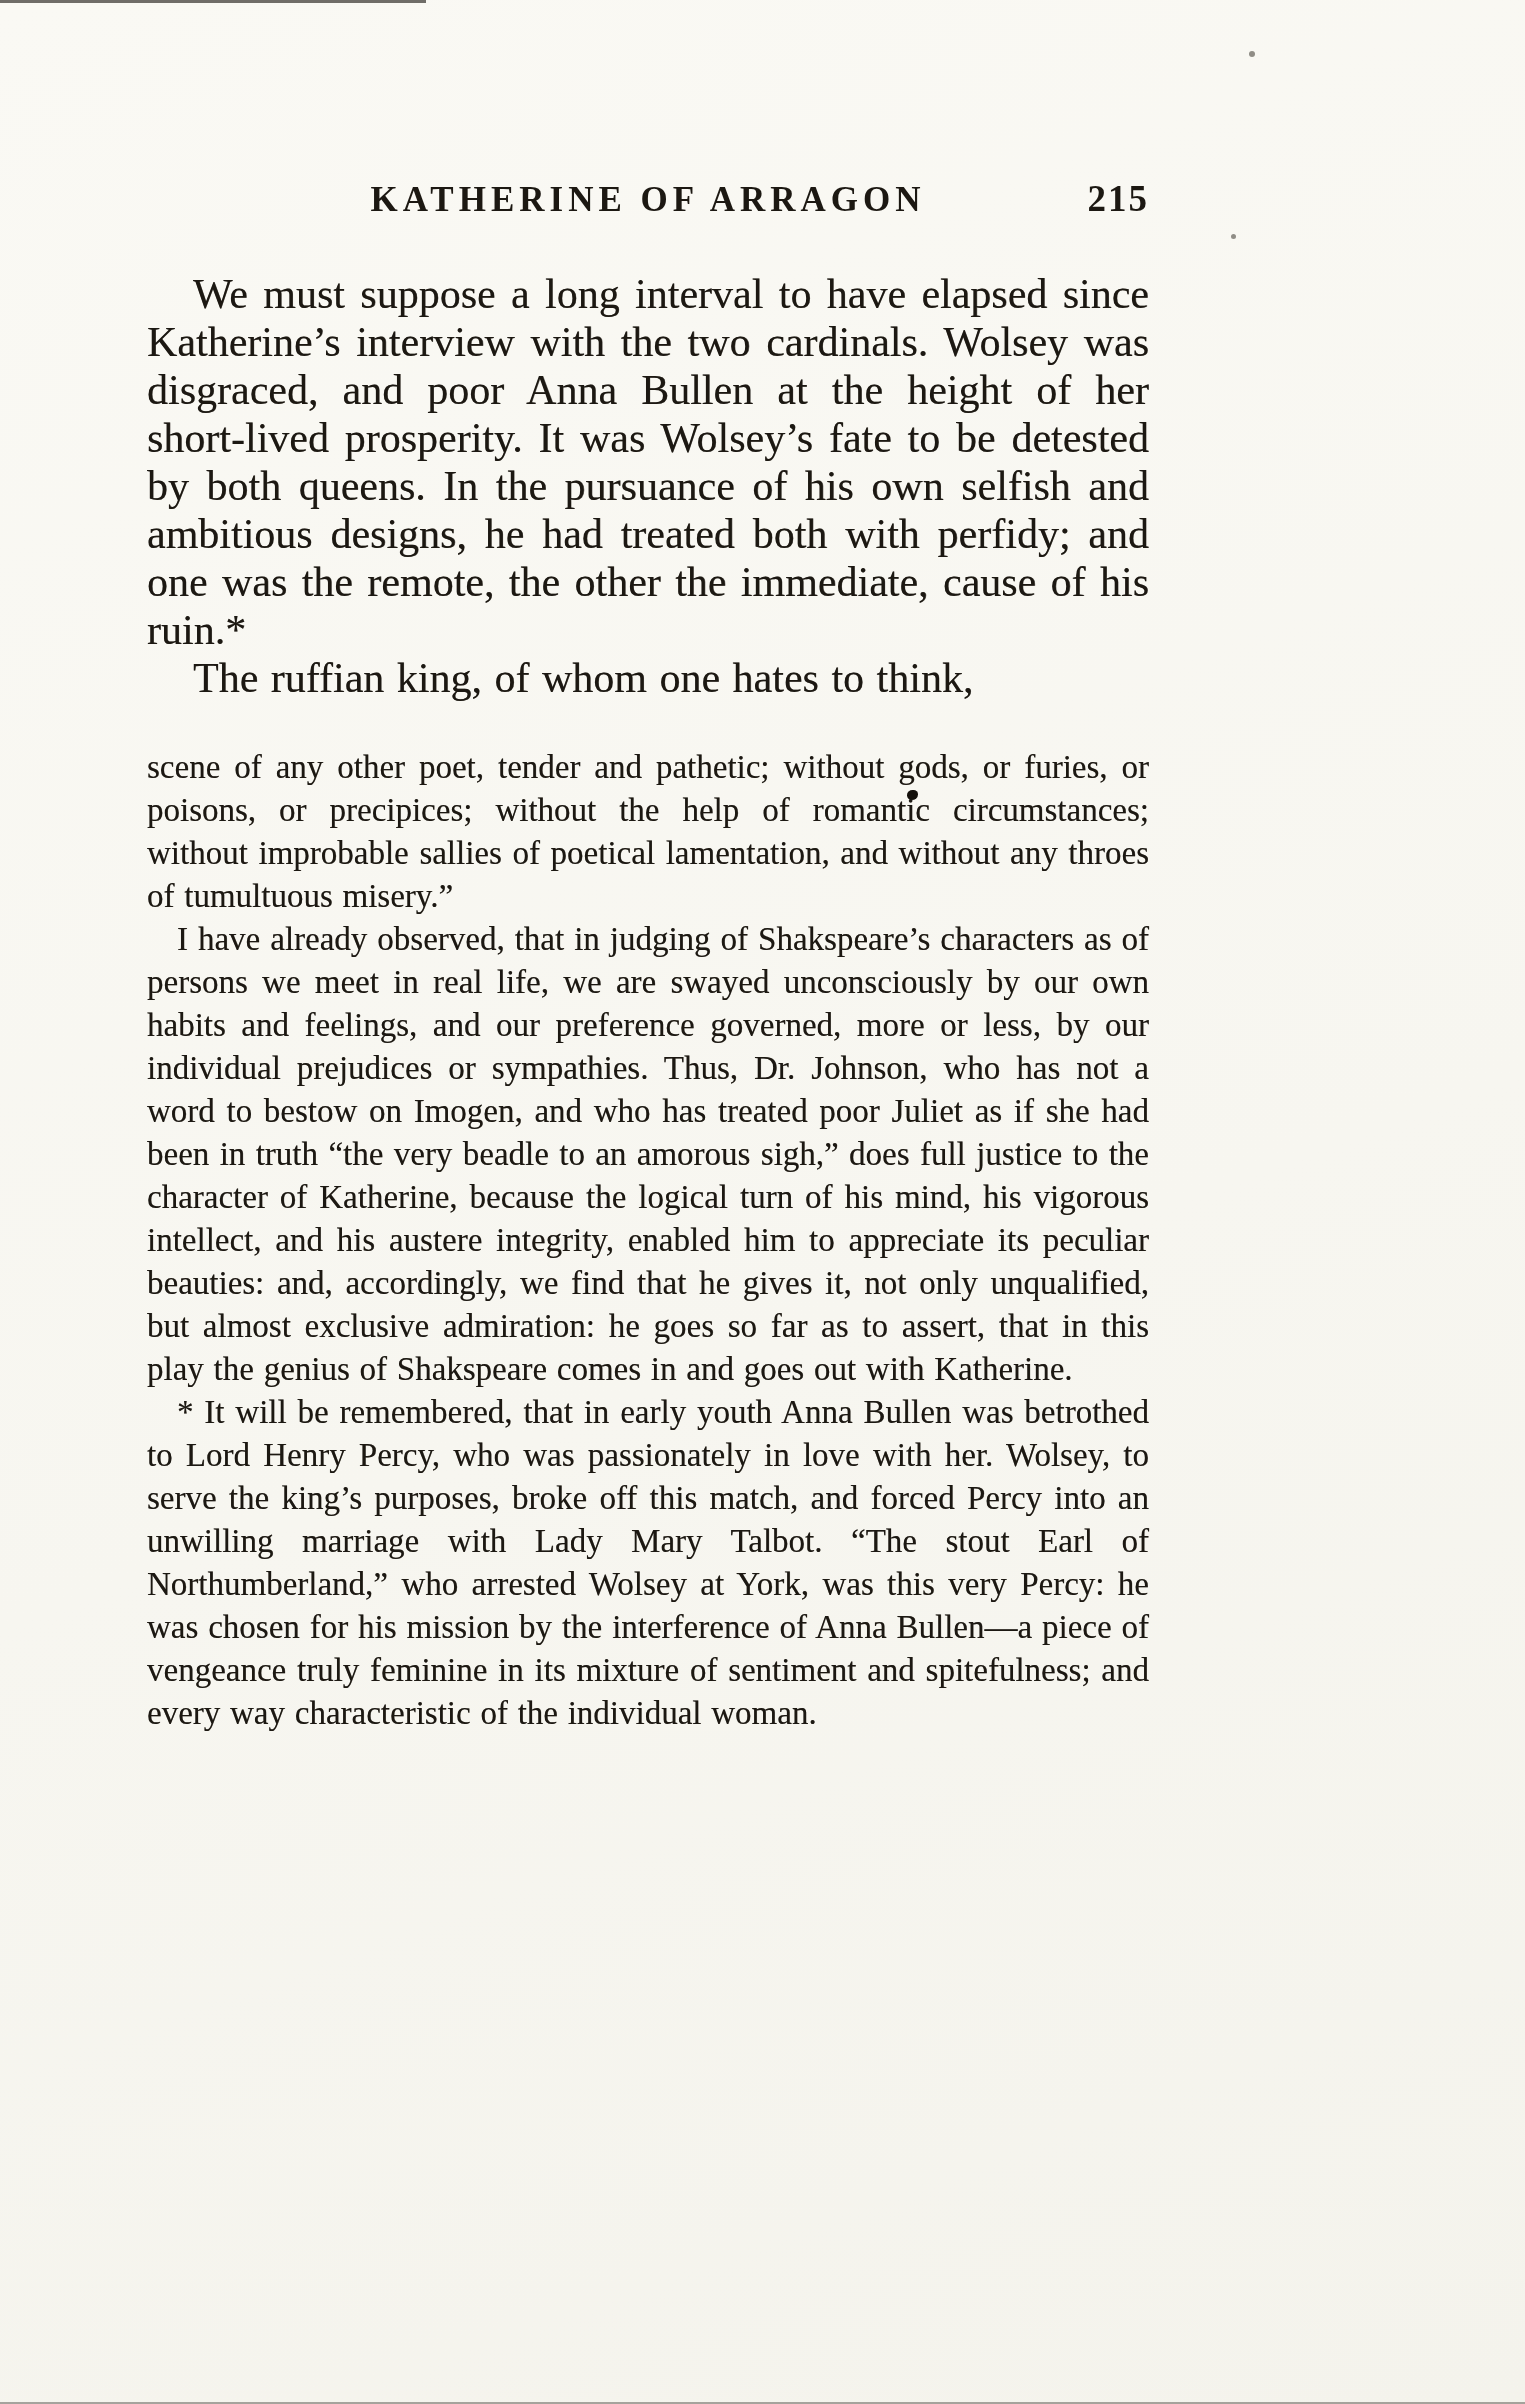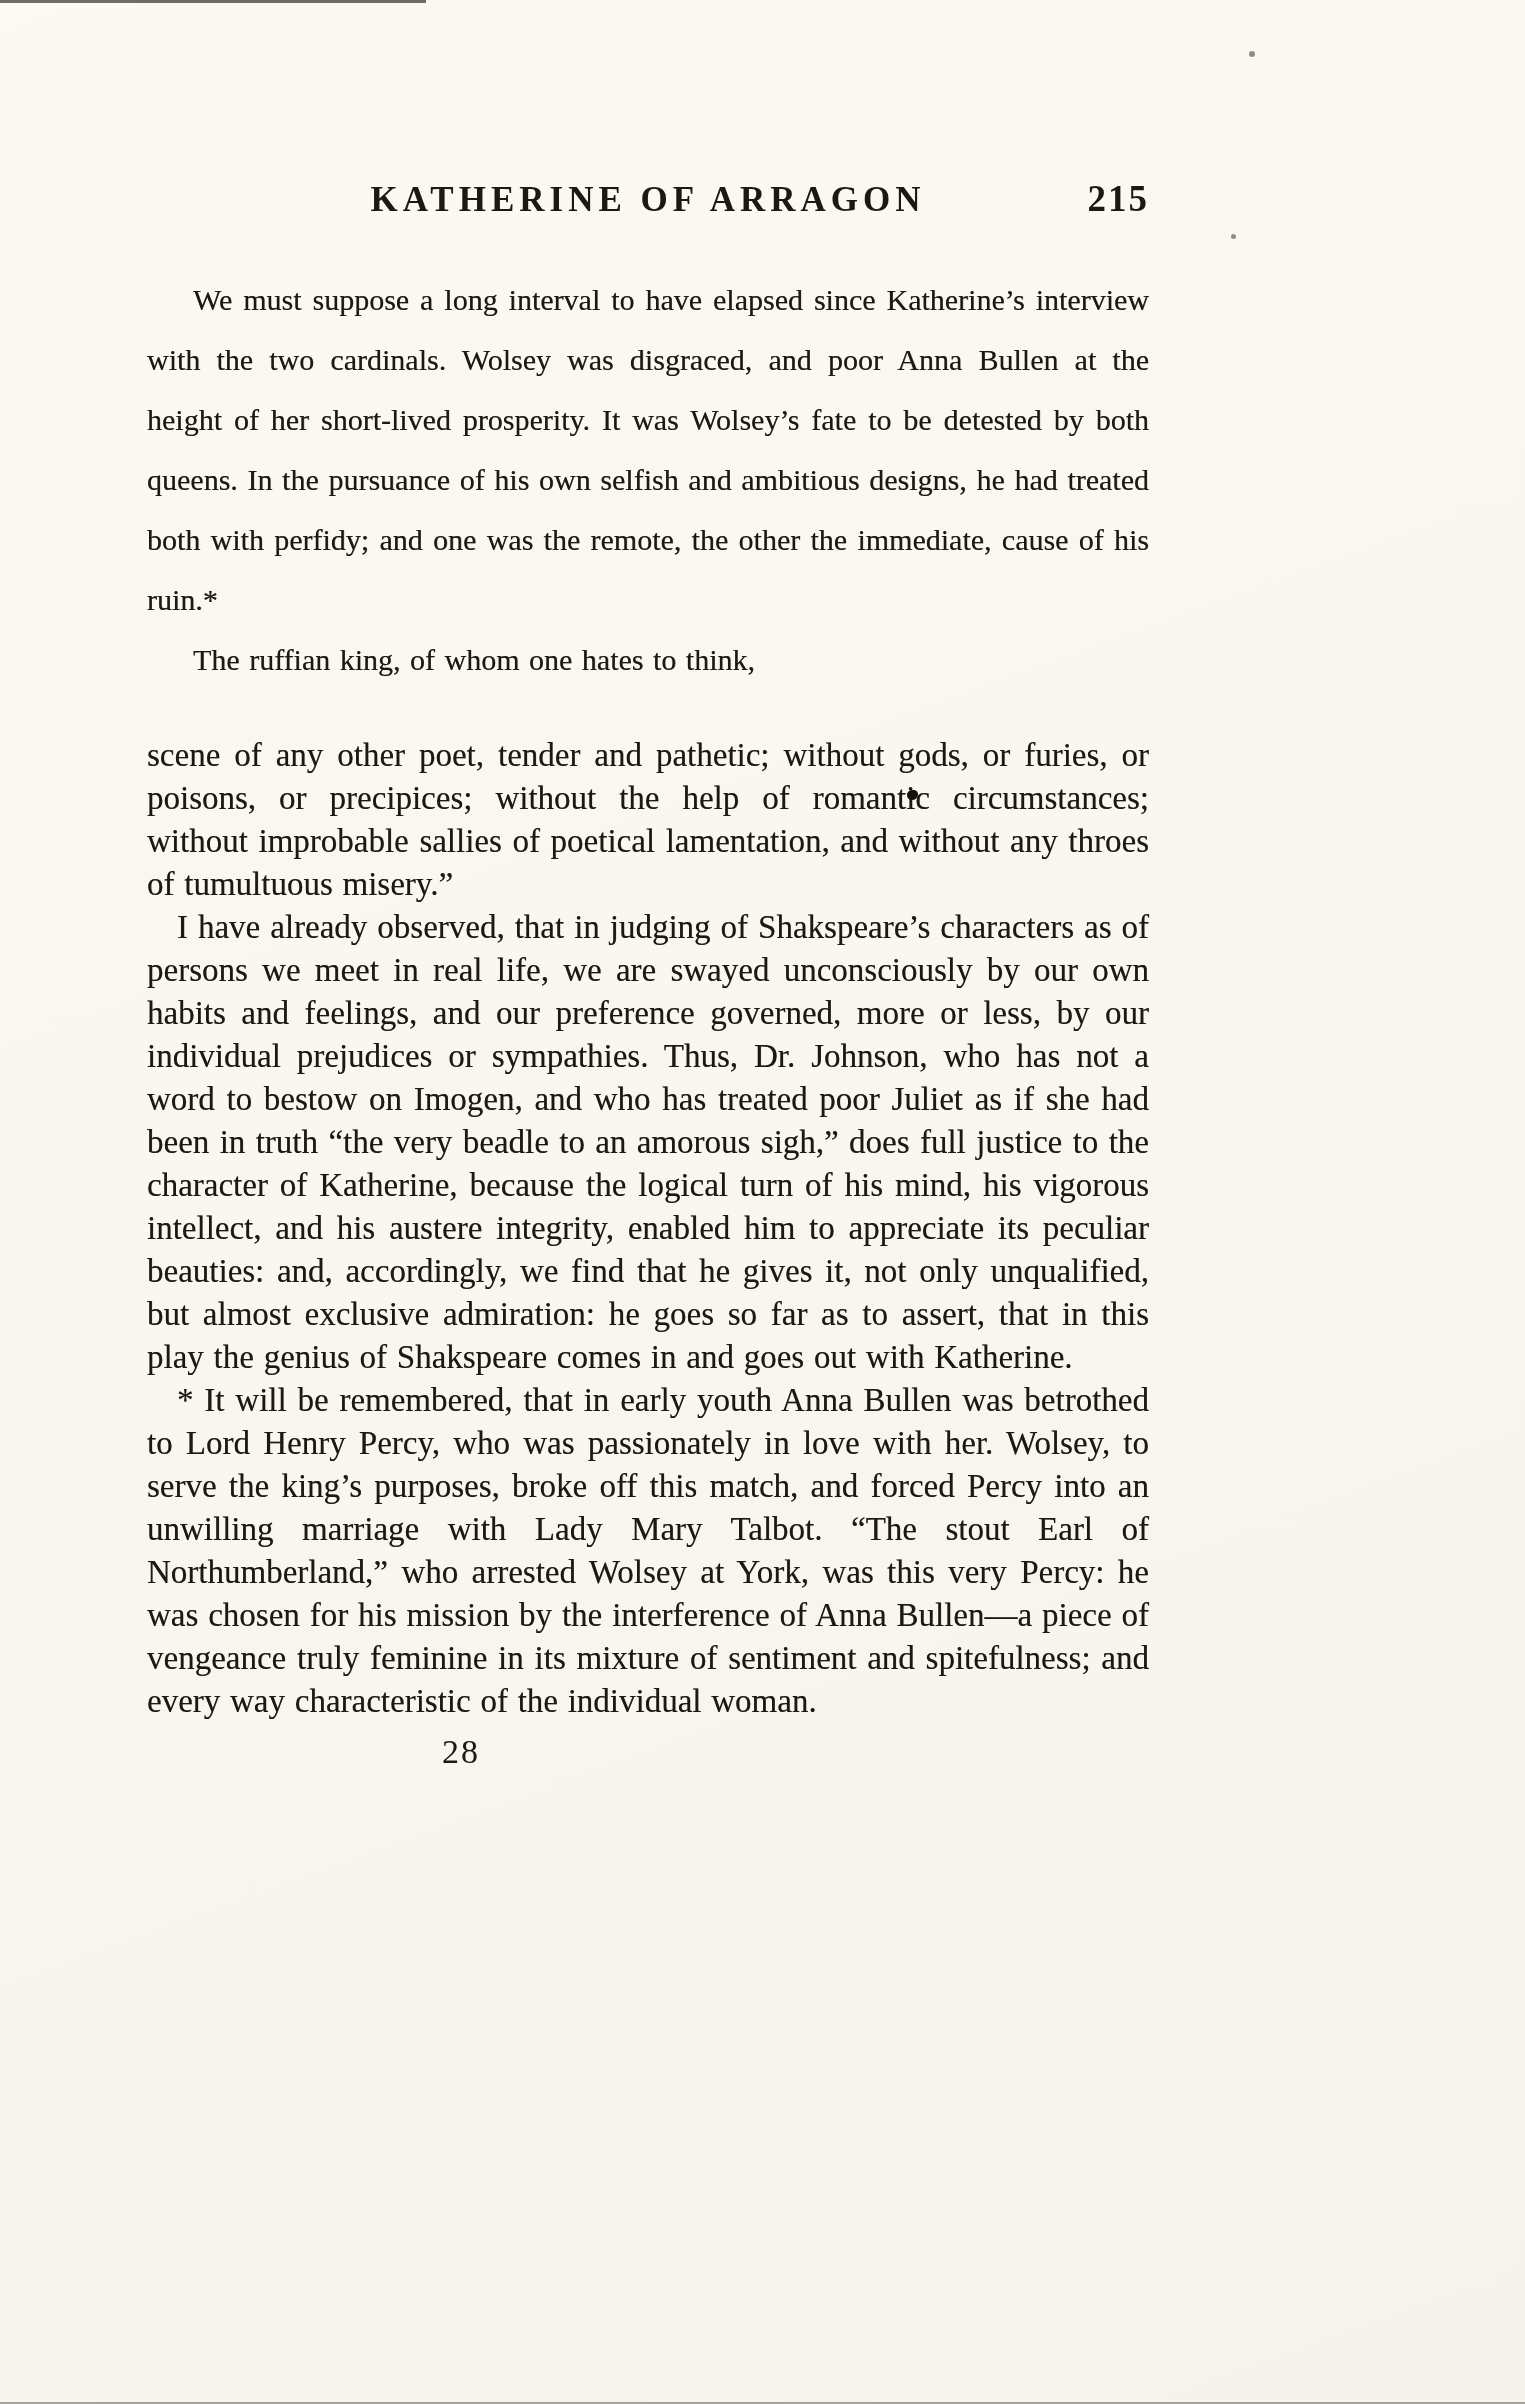--- a/index.html
+++ b/index.html
@@ -17,21 +17,21 @@
 
   .running-head {
     display:grid; grid-template-columns:1fr auto 1fr; align-items:baseline;
     font-weight:bold; font-size:35px; letter-spacing:5px;
     margin-bottom:50px;
   }
   .head-title { grid-column:2; text-align:center; white-space:nowrap; }
   .head-page { grid-column:3; text-align:right; letter-spacing:2px; font-size:37px; }
 
   .body-text {
-    font-size:30px; line-height:60px; text-align:justify;
+    font-size:42px; line-height:48px; text-align:justify;
     word-spacing:2px;
     text-shadow:0.3px 0.3px 0.5px rgba(25,20,12,0.55);
   }
   .body-text p { margin:0; }
   .indent { text-indent:46px; }
   .para2 { margin-top:5px; }
 
   .footnotes {
     margin-top:44px; font-size:33px; line-height:43px; text-align:justify;
     word-spacing:1.5px;
@@ -69,21 +69,20 @@
       <p class="indent">We must suppose a long interval to have elapsed since Katherine’s interview with the two cardinals. Wolsey was disgraced, and poor Anna Bullen at the height of her short-lived prosperity.  It was Wolsey’s fate to be detested by both queens.  In the pursuance of his own selfish and ambitious designs, he had treated both with perfidy; and one was the remote, the other the immediate, cause of his ruin.*</p>
       <p class="indent para2">The ruffian king, of whom one hates to think,</p>
     </div>
 
     <div class="footnotes">
       <p>scene of any other poet, tender and pathetic; without gods, or furies, or poisons, or precipices; without the help of romantic circumstances; without improbable sallies of poetical lamentation, and without any throes of tumultuous misery.”</p>
       <p class="fn-indent">I have already observed, that in judging of Shakspeare’s characters as of persons we meet in real life, we are swayed unconsciously by our own habits and feelings, and our preference governed, more or less, by our individual prejudices or sympathies.  Thus, Dr. Johnson, who has not a word to bestow on Imogen, and who has treated poor Juliet as if she had been in truth “the very beadle to an amorous sigh,” does full justice to the character of Katherine, because the logical turn of his mind, his vigorous intellect, and his austere integrity, enabled him to appreciate its peculiar beauties: and, accordingly, we find that he gives it, not only unqualified, but almost exclusive admiration: he goes so far as to assert, that in this play the genius of Shakspeare comes in and goes out with Katherine.</p>
       <p class="fn-indent">* It will be remembered, that in early youth Anna Bullen was betrothed to Lord Henry Percy, who was passionately in love with her.  Wolsey, to serve the king’s purposes, broke off this match, and forced Percy into an unwilling marriage with Lady Mary Talbot.  “The stout Earl of Northumberland,” who arrested Wolsey at York, was this very Percy: he was chosen for his mission by the interference of Anna Bullen—a piece of vengeance truly feminine in its mixture of sentiment and spitefulness; and every way characteristic of the individual woman.</p>
     </div>
 
-    <div class="signature">28</div>
   </div>
 
   <span class="ink-dot"></span>
   <span class="artifact-top"></span>
   <span class="artifact-bottom"></span>
   <span class="artifact-dot dot-a"></span>
   <span class="artifact-dot dot-b"></span>
 </div>
 
 

